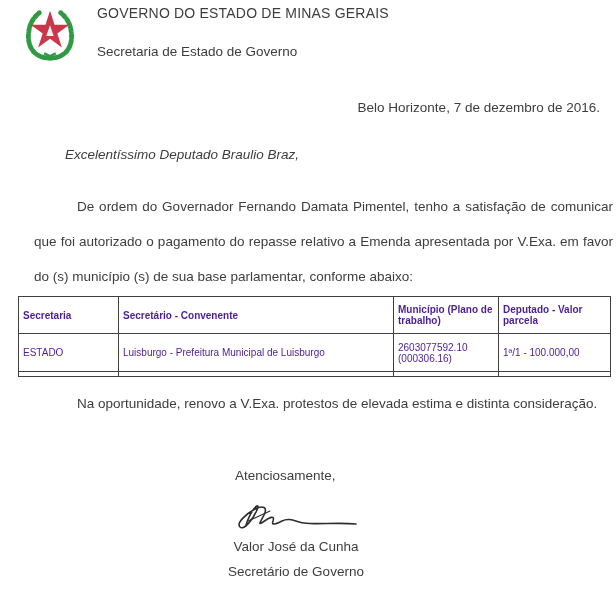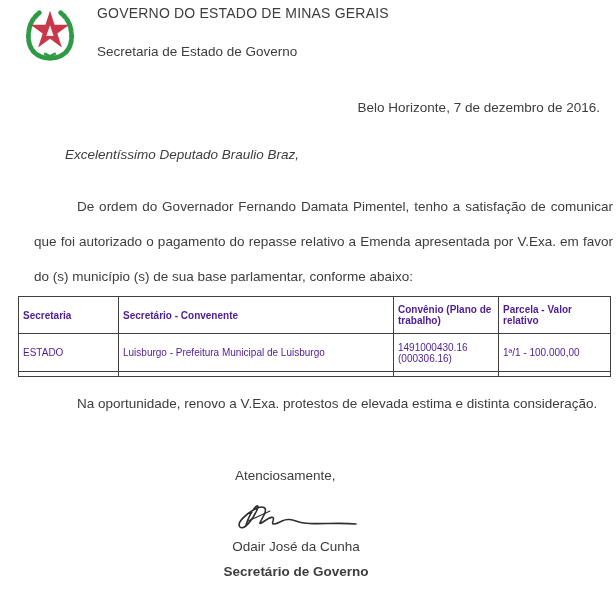--- a/index.html
+++ b/index.html
@@ -39,21 +39,21 @@
     overflow:hidden;
     font-weight:normal;
   }
   table.conv th{font-weight:bold;height:32px;}
   table.conv td{height:33px;}
   table.conv tr.spacer-row td{height:4px;padding:0;}
   .col1{width:100px;}.col2{width:275px;}.col3{width:105px;}.col4{width:112px;}
   .valediction{left:235px;top:468px;font-size:13.5px;}
   .signature{left:218px;top:497px;width:145px;height:38px;}
   .signer-name{left:22px;top:539px;width:548px;text-align:center;font-size:13.5px;}
-  .signer-title{left:22px;top:564px;width:548px;text-align:center;font-size:13.5px;font-weight:bold;}
+  .signer-title{left:22px;top:564px;width:548px;text-align:center;font-size:13.5px;}
 </style>
 </head>
 <body>
 
 <div class="page">
 
   <svg class="abs logo" viewBox="0 0 60 62" xmlns="http://www.w3.org/2000/svg" aria-hidden="true">
     <path d="M30 57 C13 57 6 44 8 30 C9 21 13 15 19 10" fill="none" stroke="#2f9a44" stroke-width="5" stroke-dasharray="3.5 2.2" stroke-linecap="round"></path>
     <path d="M30 57 C47 57 54 44 52 30 C51 21 47 15 41 10" fill="none" stroke="#2f9a44" stroke-width="5" stroke-dasharray="3.5 2.2" stroke-linecap="round"></path>
     <path d="M24 58 L36 52 M36 58 L24 52" stroke="#2f9a44" stroke-width="2.5" fill="none"></path>
@@ -73,29 +73,29 @@
     <colgroup>
       <col class="col1">
         <col class="col2">
         <col class="col3">
         <col class="col4">
     </colgroup>
     <thead>
       <tr>
         <th>Secretaria</th>
         <th>Secretário - Convenente</th>
-        <th>Convênio (Plano de trabalho)</th>
-        <th>Parcela - Valor relativo</th>
+        <th>Município (Plano de trabalho)</th>
+        <th>Deputado - Valor parcela</th>
       </tr>
     </thead>
     <tbody>
       <tr>
         <td>ESTADO</td>
         <td>Luisburgo - Prefeitura Municipal de Luisburgo</td>
-        <td>1491000430.16 (000306.16)</td>
+        <td>2603077592.10 (000306.16)</td>
         <td>1ª/1 -  100.000,00</td>
       </tr>
       <tr class="spacer-row">
         <td></td>
         <td></td>
         <td></td>
         <td></td>
       </tr>
     </tbody>
   </table>
@@ -104,16 +104,16 @@
 
   <div class="abs para para2">Na oportunidade, renovo a V.Exa. protestos de elevada estima e distinta consideração.</div>
 
   <svg class="abs signature" viewBox="0 0 145 38" xmlns="http://www.w3.org/2000/svg" aria-hidden="true">
     <path d="M28 28 C34 10 43 4 39 13 C35 22 26 34 22 30 C18 26 28 17 37 12
              C45 8 50 10 46 18 C43 24 39 29 45 25 C52 20 57 18 55 24
              C53 29 58 27 64 24 C72 20 78 25 86 26 C100 28 118 25 138 27" fill="none" stroke="#2e2e2e" stroke-width="1.6" stroke-linecap="round"></path>
     <path d="M30 24 L52 14" fill="none" stroke="#2e2e2e" stroke-width="1.1" stroke-linecap="round"></path>
   </svg>
 
-  <div class="abs signer-name">Odair José da Cunha</div>
+  <div class="abs signer-name">Valor José da Cunha</div>
   <div class="abs signer-title">Secretário de Governo</div>
 
 </div>
 
 </body></html>

